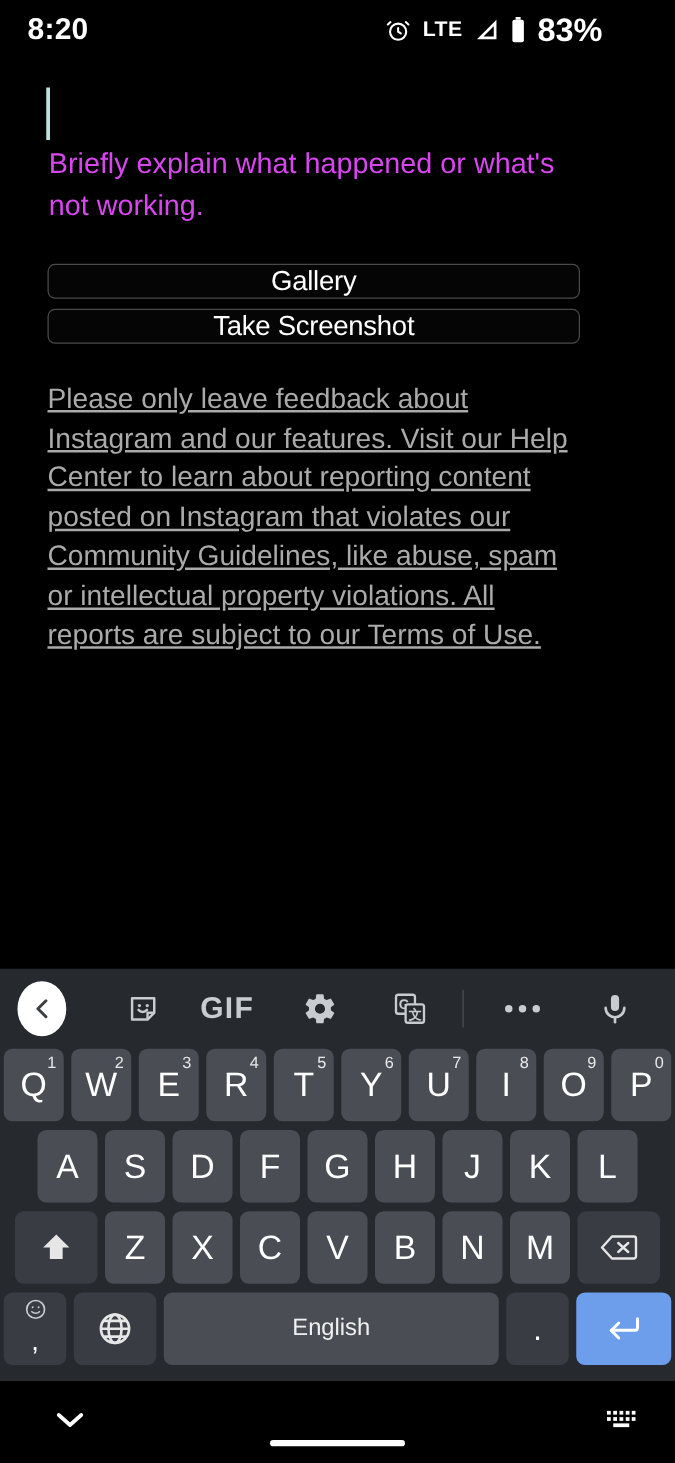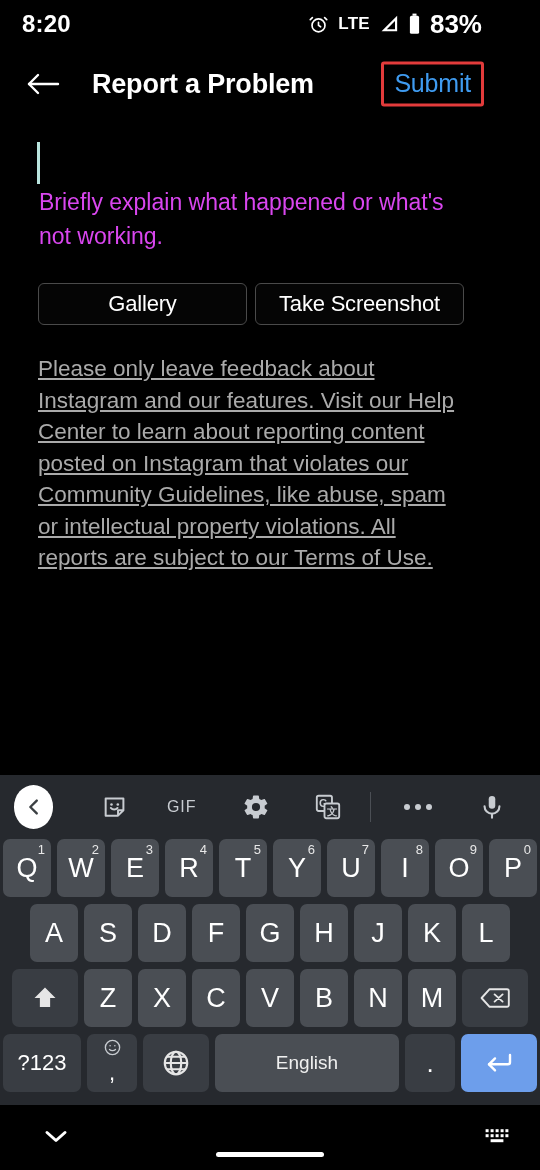--- a/index.html
+++ b/index.html
@@ -49,21 +49,21 @@
   .editor-row { display: flex; padding: 26px 22px 0 37px; position: relative; }
   .caret {
     position: absolute; left: 37px; top: 22px;
     width: 3px; height: 42px; background: #b9e4de;
   }
   .editor-placeholder {
     color: #d946ef; font-size: 23px; line-height: 34px;
     max-width: 452px; padding-left: 2px; margin-top: 39px;
   }
   .attach-row {
-    display: flex; gap: 8px; padding: 30px 36px 0 38px;
+    display: flex; gap: 8px; padding: 30px 36px 0 38px; flex-direction: column;
   }
   .attach-btn {
     flex: 1; height: 42px; border: 1px solid #4a4a4a; border-radius: 6px;
     background: #050505; color: #fff; font-size: 22px;
     display: flex; align-items: center; justify-content: center;
     cursor: pointer; letter-spacing: -.2px;
   }
   .disclaimer {
     color: #aaaaaa; font-size: 22.5px; line-height: 31.5px;
     padding: 28px 42px 0 38px; max-width: 510px; text-decoration: underline;
@@ -81,21 +81,21 @@
   .kb-tool {
     display: flex; align-items: center; justify-content: center;
     cursor: pointer; color: #c8ccd1;
   }
   .tool-circle {
     width: 44px; height: 44px; border-radius: 50%; background: #fff;
     display: flex; align-items: center; justify-content: center;
     margin-right: 34px; cursor: pointer;
   }
   .tool-gif {
-    font-size: 16px; font-weight: 400; color: #c8ccd1;
+    font-size: 24px; font-weight: 700; color: #c8ccd1;
     letter-spacing: 1px;
   }
   .tool-sep {
     width: 1px; height: 30px; background: #4b4f55; margin: 0 6px;
   }
   .tool-dots { display: flex; gap: 5px; }
   .tool-dots i {
     width: 6px; height: 6px; border-radius: 50%; background: #c8ccd1;
     display: block;
   }
@@ -162,34 +162,20 @@
       <span class="ic">
         <svg width="13" height="22" viewBox="0 0 12 22">
           <rect x="4" y="0.6" width="4" height="2.2" fill="#fff"></rect>
           <rect x="1.4" y="2.8" width="9.2" height="18" rx="1.6" fill="#fff"></rect>
         </svg>
       </span>
       <span class="status-batt-pct">83%</span>
     </div>
   </div>
 
-  <div class="appbar">
-    <div class="back-btn">
-      <span class="ic">
-        <svg width="36" height="28" viewBox="0 0 36 28" fill="none" stroke="#fff" stroke-width="2.4" stroke-linecap="round" stroke-linejoin="round">
-          <path d="M33 14H4"></path>
-            <path d="M13 5 4 14l9 9"></path>
-        </svg>
-      </span>
-    </div>
-    <div class="appbar-title">Report a Problem</div>
-    <div class="submit-wrap">
-      <span class="submit-label">Submit</span>
-    </div>
-  </div>
 
   <div class="content">
 
     <div class="editor-row">
       <div class="caret"></div>
       <div class="editor-placeholder">Briefly explain what happened or what's not working.</div>
     </div>
 
     <div class="attach-row">
       <div class="attach-btn">
@@ -376,23 +362,20 @@
         <span class="ic">
           <svg width="32" height="26" viewBox="0 0 32 26" fill="none" stroke="#e6e6e6" stroke-width="1.9" stroke-linecap="round">
             <path d="M10.6 4.2H28a1.8 1.8 0 0 1 1.8 1.8v14a1.8 1.8 0 0 1-1.8 1.8H10.6L2.6 13Z" stroke-linejoin="round"></path>
             <path d="M15.6 9.4l8 7.2M23.6 9.4l-8 7.2"></path>
           </svg>
         </span>
       </div>
     </div>
 
     <div class="kb-row">
-      <div class="key key-mod key-fn" style="width:78px">
-        <span style="font-size:22px">?123</span>
-      </div>
       <div class="key key-mod key-punc">
         <span class="key-sub">
           <svg width="19" height="19" viewBox="0 0 24 24" fill="none" stroke="#c8ccd1" stroke-width="1.7">
             <circle cx="12" cy="12" r="9"></circle>
             <circle cx="9" cy="9.8" r="1" fill="#c8ccd1" stroke="none"></circle>
             <circle cx="15" cy="9.8" r="1" fill="#c8ccd1" stroke="none"></circle>
             <path d="M8.2 14.4c2 2 5.6 2 7.6 0" stroke-linecap="round"></path>
           </svg>
         </span>
         <span class="key-comma-main">,</span>

